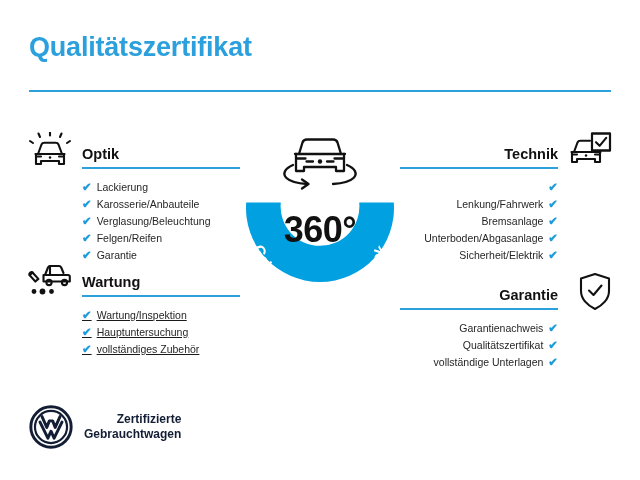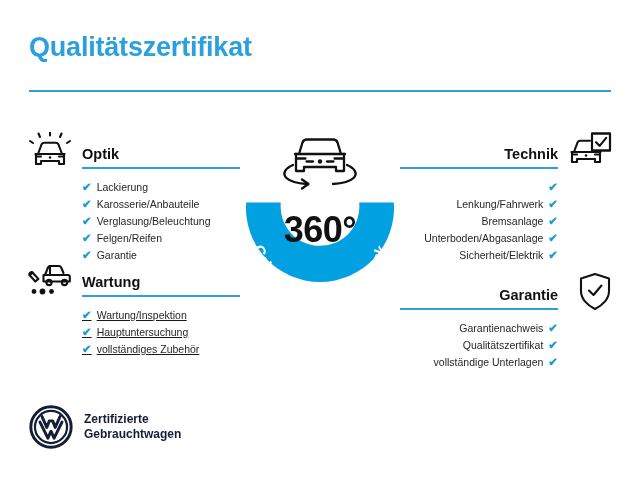--- a/index.html
+++ b/index.html
@@ -138,20 +138,21 @@
     align-items: center;
   }
   .vw-mark { width: 44px; height: 44px; }
   .footer-text {
     margin-left: 11px;
     font-size: 12px;
     line-height: 15px;
     font-weight: bold;
     color: #131E35;
     white-space: nowrap;
+    text-align: right;
   }
 </style>
 </head>
 <body>
 
 <div class="page">
 
   <div class="title">Qualitätszertifikat</div>
   <div class="title-rule"></div>
 

